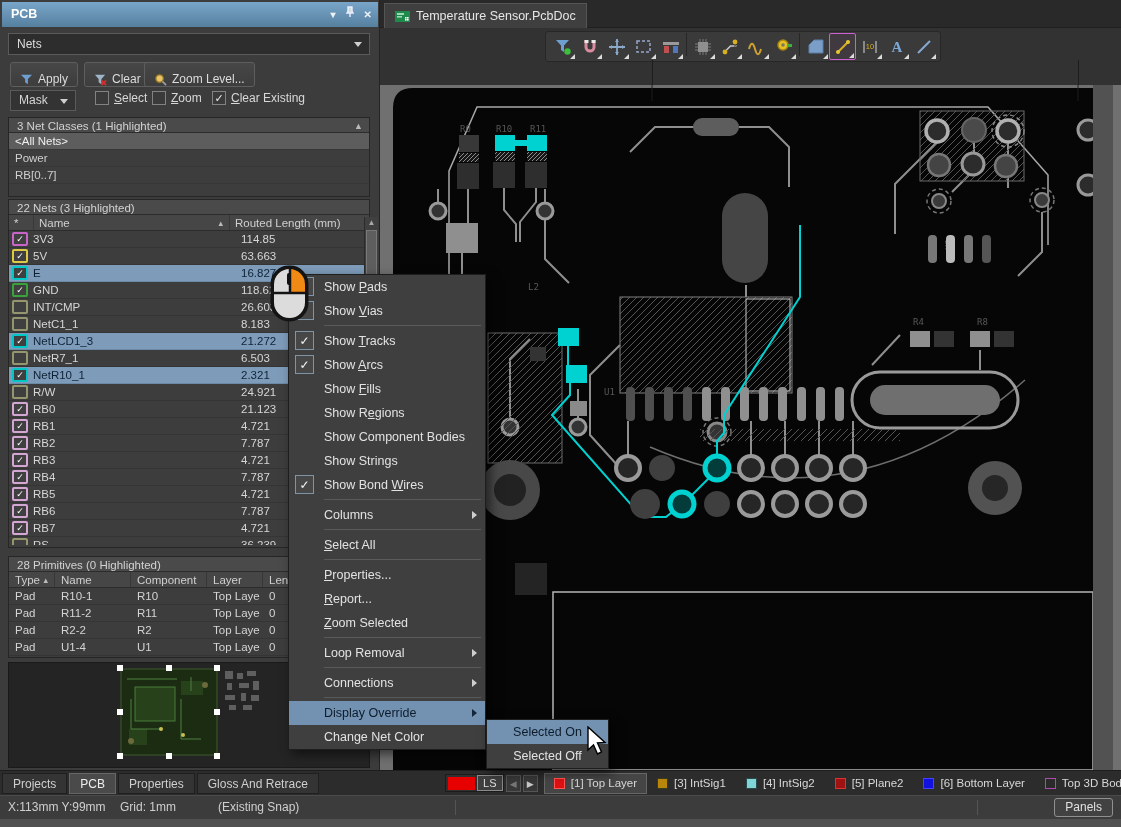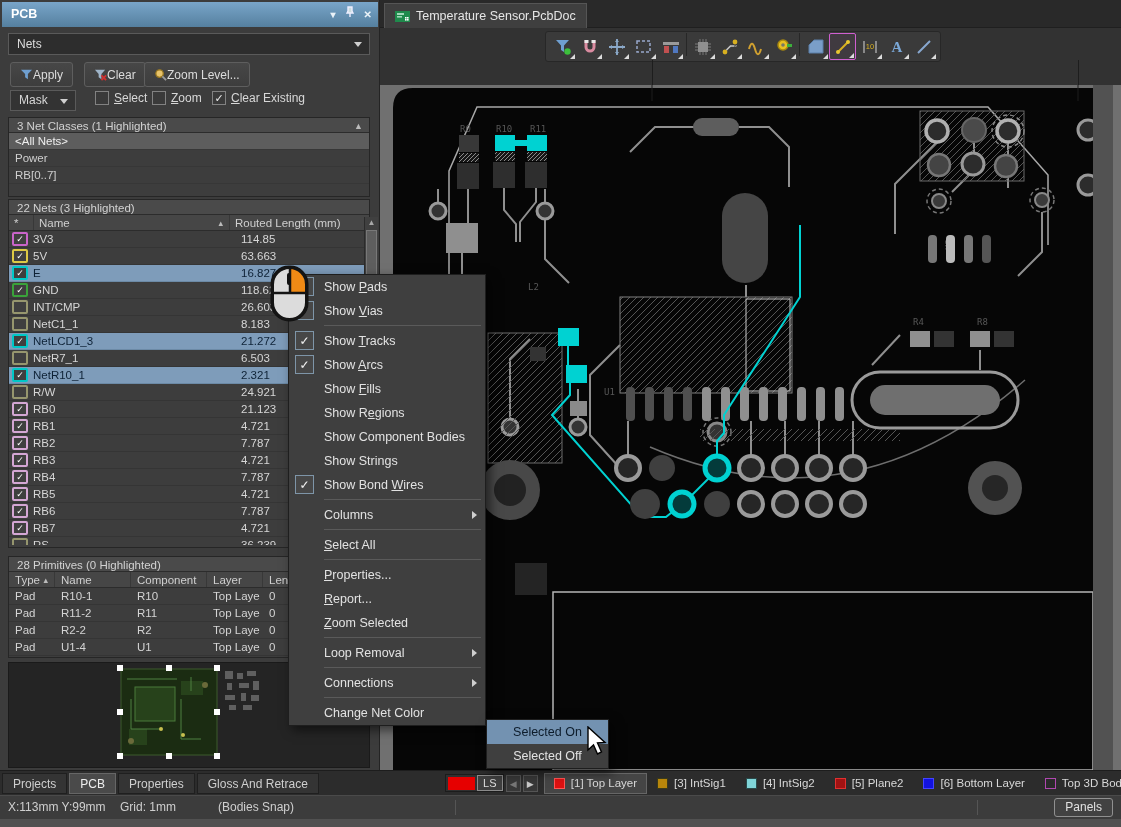--- a/index.html
+++ b/index.html
@@ -15,21 +15,21 @@
   #pcb-panel{left:0;top:0;width:380px;height:770px;background:#3c3c3c;border-right:1px solid #242424}
   #panel-title{left:2px;top:2px;width:376px;height:25px;background:linear-gradient(#79a5c9,#55809f);
     color:#fff;font-weight:bold;font-size:12.5px;line-height:25px;padding-left:9px}
   .title-icons{position:absolute;right:6px;top:0;height:25px;display:flex;align-items:center;gap:9px;color:#eaf2f8;font-size:10px}
   .title-icons span{cursor:default}
   #mode-select{left:8px;top:33px;width:362px;height:22px;background:#2d2d2d;border:1px solid #5a5a5a;
     color:#ddd;line-height:20px;padding-left:8px}
   .dd-arrow{position:absolute;right:7px;top:8px;width:0;height:0;border-left:4px solid transparent;
     border-right:4px solid transparent;border-top:5px solid #cfcfcf}
   .btn{position:absolute;top:62px;height:25px;background:linear-gradient(#474747,#3d3d3d);
-    border:1px solid #5e5e5e;border-radius:3px;color:#dcdcdc;display:flex;align-items:center;
+    border:1px solid #5e5e5e;border-radius:3px;color:#dcdcdc;display:flex;align-items:flex-end;gap:5px;
     padding:0 9px;font-size:12px}
   .chkrow{position:absolute;top:91px;display:flex;align-items:center;gap:5px;font-size:12px;color:#d8d8d8}
   .chk{width:14px;height:14px;background:#3a3a3a;border:1px solid #828282;display:inline-block;
     text-align:center;line-height:13px;font-size:11px;color:#eee}
   .u{text-decoration:underline}
 
   .box{position:absolute;left:8px;width:362px;background:#3d3d3d;border:1px solid #262626}
   .box-hdr{height:15px;background:#4a4a4a;border-bottom:1px solid #2c2c2c;color:#d2d2d2;
     font-size:11.5px;line-height:17px;padding-left:8px;position:relative}
   .box-hdr .collapse{position:absolute;right:6px;top:0;font-size:9px;color:#bbb}
@@ -696,20 +696,21 @@
       <div class="mitem"><span><span class="u">S</span>elect All</span></div>
       <div class="msep"></div>
       <div class="mitem"><span><span class="u">P</span>roperties...</span></div>
       <div class="mitem"><span><span class="u">R</span>eport...</span></div>
       <div class="mitem"><span><span class="u">Z</span>oom Selected</span></div>
       <div class="msep"></div>
       <div class="mitem"><span>Loop Removal</span><span class="sub"></span></div>
       <div class="msep"></div>
       <div class="mitem"><span>Connections</span><span class="sub"></span></div>
       <div class="msep"></div>
+      <div class="mitem hl"><span>Display Override</span><span class="sub"></span></div>
       <div class="mitem"><span>Change Net Color</span></div>
     </div>
   <div id="submenu" class="abs">
       <div class="smitem hl">Selected On</div>
       <div class="smitem">Selected Off</div>
     </div>
 
   <div id="mouse-badge" class="abs">
     <svg width="42" height="60" viewBox="0 0 42 60">
       <rect x="3" y="3" width="35" height="53" rx="17" fill="#dcdcdc" stroke="#141414" stroke-width="3"></rect>
@@ -763,19 +764,19 @@
         <div class="ltab">
           <span class="lsq" style="background: rgb(42, 42, 42); border-color: rgb(176, 72, 176);"></span>
           <span>Top 3D Body</span>
         </div>
       </div>
   </div>
 
   <div id="statusbar" class="abs">
     <span class="st" style="left:8px">X:113mm Y:99mm</span>
     <span class="st" style="left:97px;left:120px">Grid: 1mm</span>
-    <span class="st" style="left:218px">(Bodies Snap)</span>
+    <span class="st" style="left:218px">(Existing Snap)</span>
     <div class="stsep" style="left:455px"></div>
     <div class="stsep" style="left:977px"></div>
     <div id="panels-btn">Panels</div>
   </div>
   <div id="bottomedge" class="abs"></div>
 </div>
 
 </body></html>

